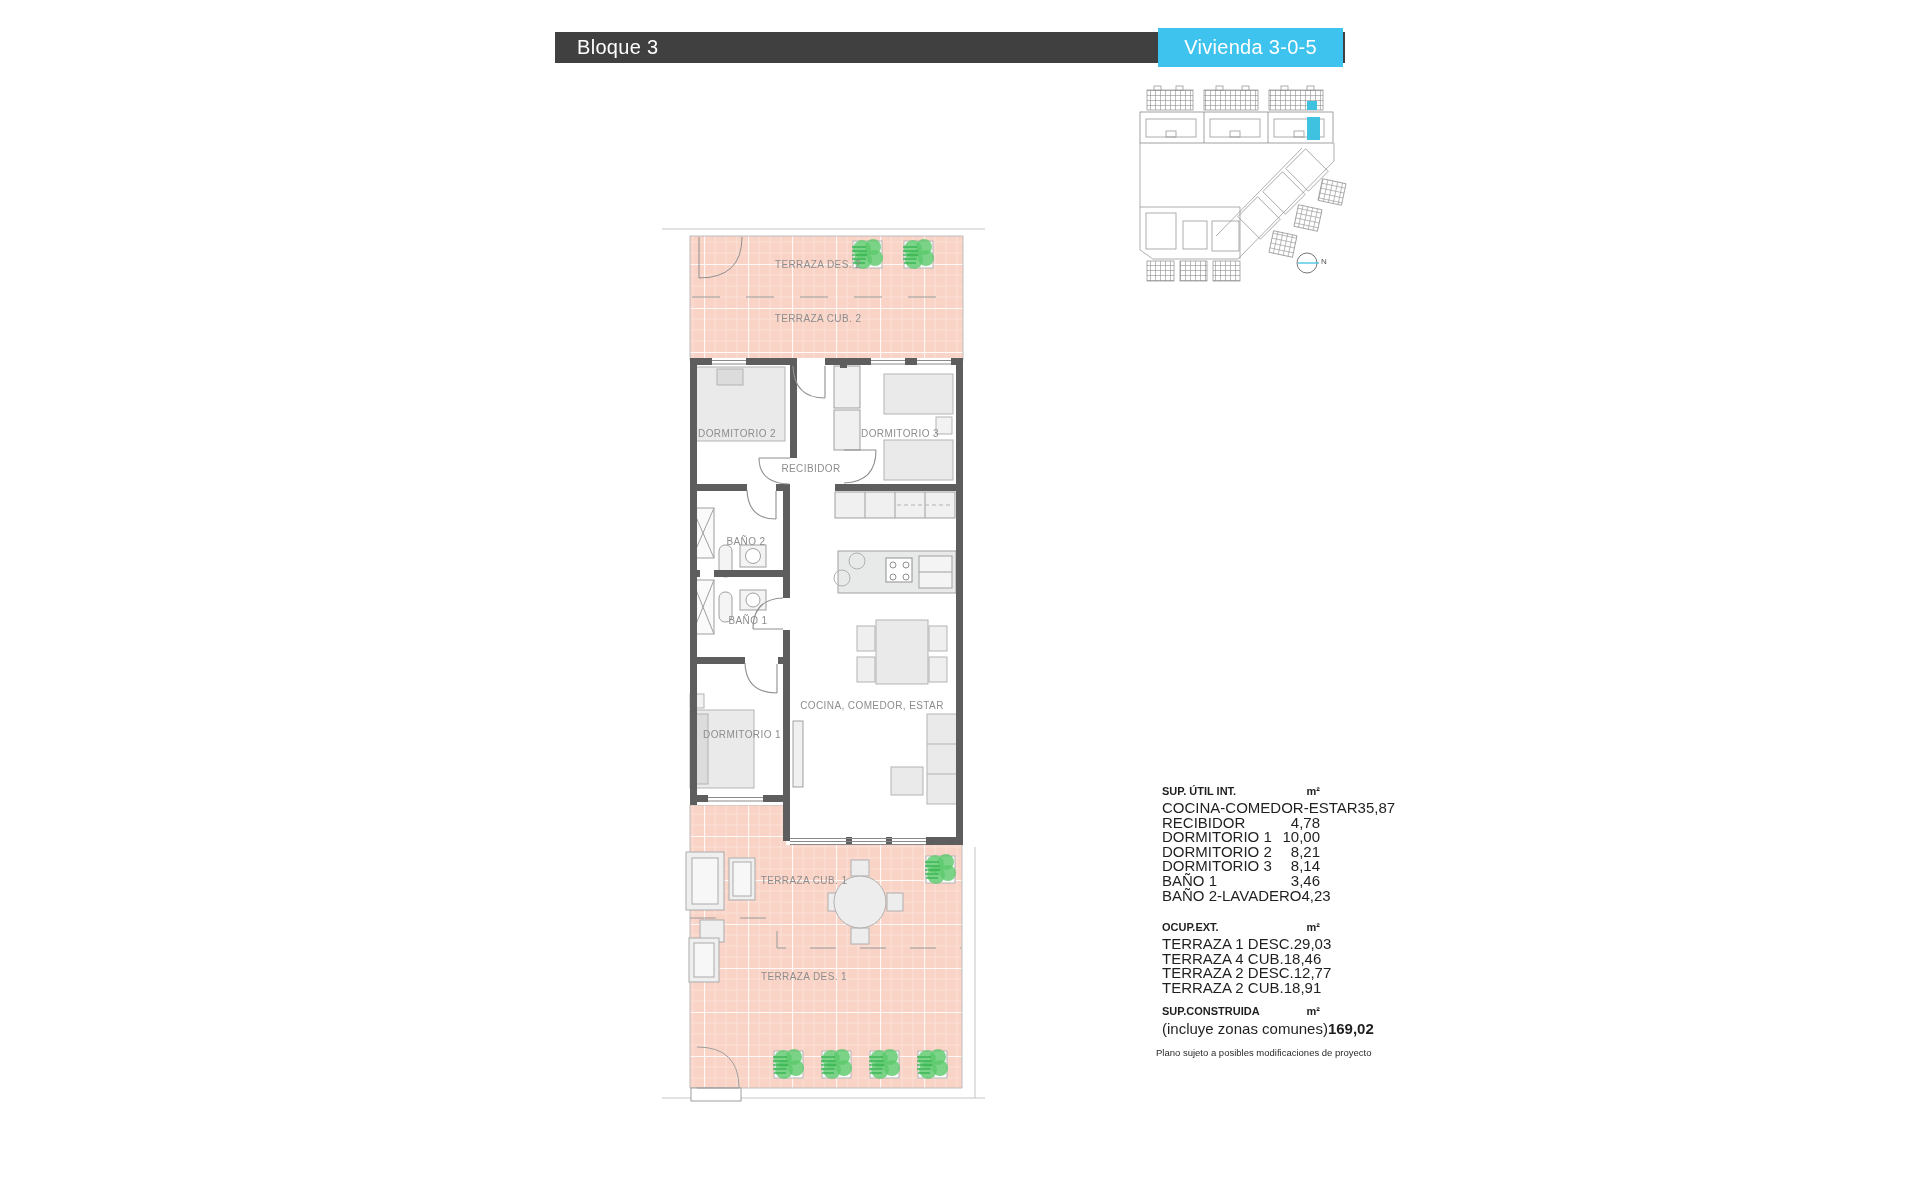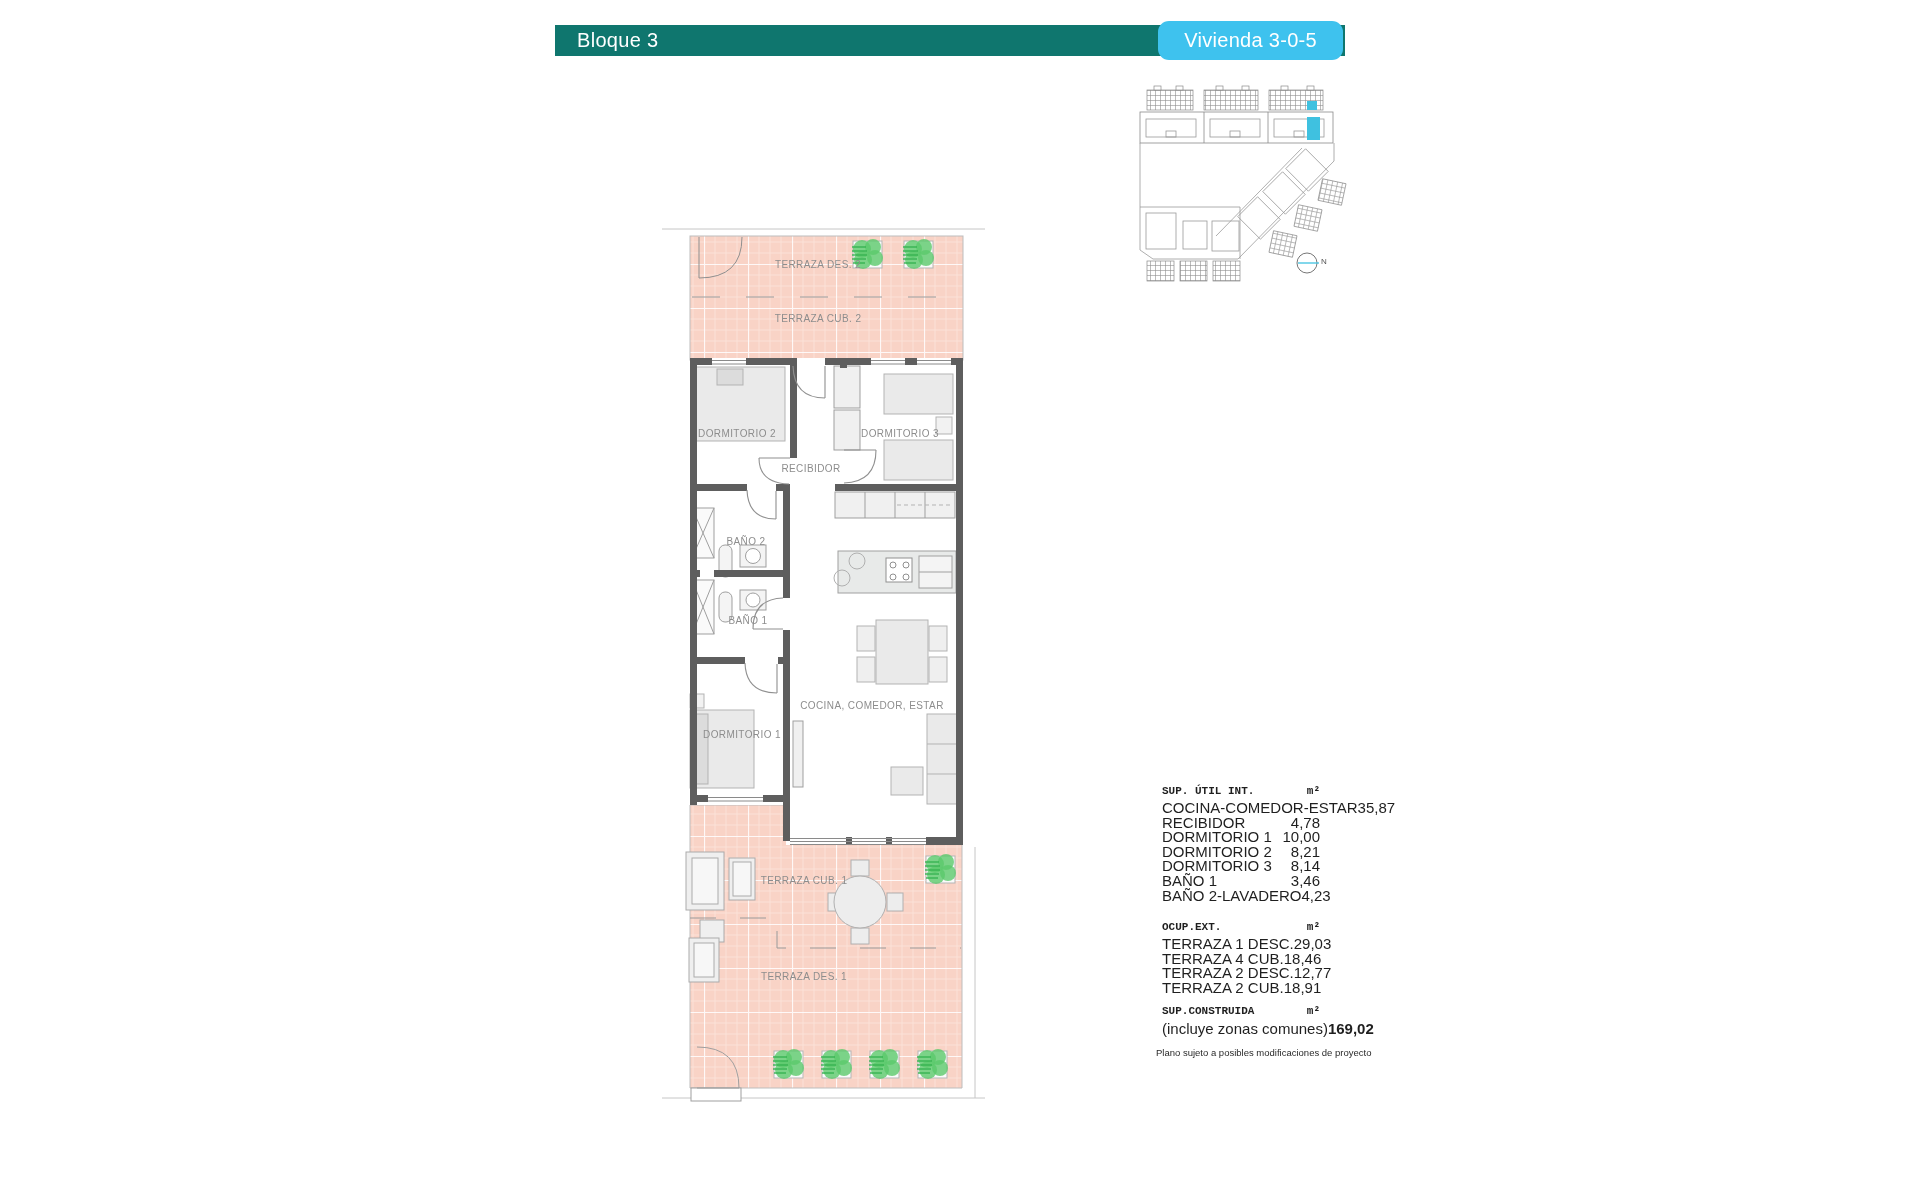--- a/index.html
+++ b/index.html
@@ -1,28 +1,28 @@
 <!DOCTYPE html>
 <html><head>
 <meta charset="utf-8">
 <style>
   html,body{margin:0;padding:0;background:#ffffff;}
   .page{position:relative;width:1920px;height:1200px;background:#ffffff;overflow:hidden;
         font-family:"Liberation Sans",sans-serif;}
-  .header-bar{position:absolute;left:555px;top:25px;width:790px;height:31px;background:#0f766e;
+  .header-bar{position:absolute;left:555px;top:32px;width:790px;height:31px;background:#404040;
         display:flex;align-items:center;justify-content:space-between;}
   .block-label{margin-left:22px;color:#ffffff;font-size:20px;letter-spacing:.3px;}
   .unit-chip{height:27px;line-height:27px;margin-right:2px;padding:6px 26px;background:#3ec2ee;
-        color:#ffffff;font-size:20px;letter-spacing:.3px;border-radius:11px;}
+        color:#ffffff;font-size:20px;letter-spacing:.3px;}
   .room-label{position:absolute;transform:translate(-50%,-50%);font-size:10px;color:#8d8d8d;
         letter-spacing:.4px;white-space:nowrap;}
   .north-label{position:absolute;font-size:8px;color:#555;}
   .tbl{position:absolute;left:1162px;width:158px;color:#1f1f1f;}
   .tbl .trow{display:flex;justify-content:space-between;font-size:15px;line-height:14.6px;}
-  .tbl .title{font-weight:bold;font-size:11px;line-height:20px;font-family:Liberation Mono, monospace;}
+  .tbl .title{font-weight:bold;font-size:11px;line-height:20px;}
   .tbl .lbl{white-space:nowrap;}
   .tbl .val{width:46px;text-align:right;white-space:nowrap;}
   .tbl .unit{font-weight:bold;}
   .tbl .strong{font-weight:bold;}
   .disclaimer{position:absolute;left:1156px;top:1047px;font-size:9.5px;color:#2a2a2a;white-space:nowrap;}
   svg{position:absolute;}
 </style>
 </head>
 <body>
 

